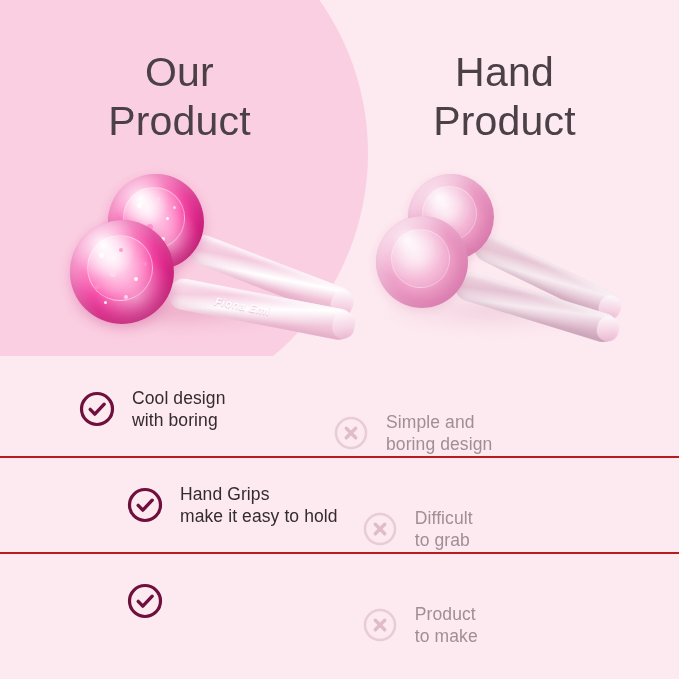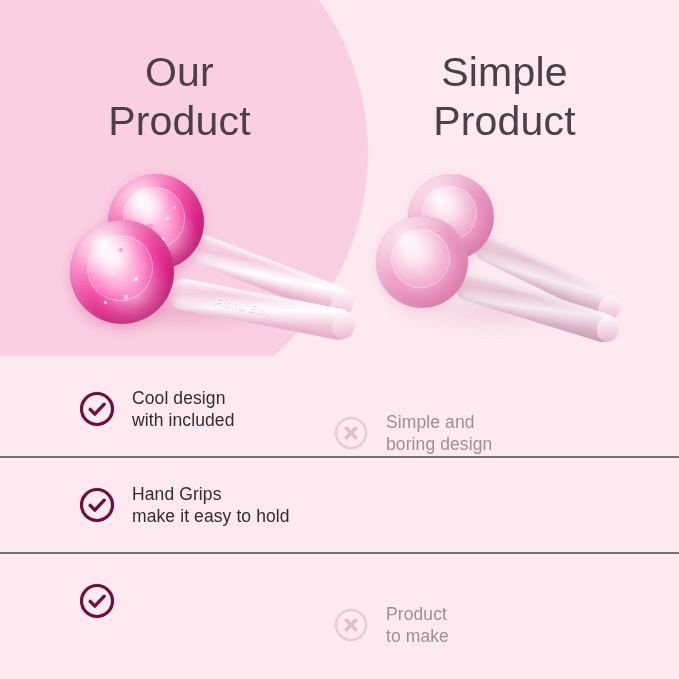--- a/index.html
+++ b/index.html
@@ -248,21 +248,21 @@
     left: 0;
     top: 362px;
     width: 679px;
   }
   .cmp-row {
     position: relative;
     height: 94px;
     display: flex;
     align-items: center;
   }
-  .cmp-row + .cmp-row { border-top: 2px solid #737373; }
+  .cmp-row + .cmp-row { border-top: 2px solid #b91c1c; padding-left: 48px; }
 
   .cmp-col {
     display: flex;
     align-items: center;
     gap: 16px;
   }
   .cmp-col.left  { width: 310px; padding-left: 78px; box-sizing: border-box; }
   .cmp-col.right { width: 369px; padding-left: 22px; box-sizing: border-box; margin-top: 48px; }
 
   .icon-wrap {
@@ -291,21 +291,21 @@
   <div class="bg-base"></div>
   <div class="bg-circle"></div>
   <div class="bg-bottom"></div>
 
   <div class="headers">
     <div class="head-col left">
       <span class="head-line">Our</span>
       <span class="head-line">Product</span>
     </div>
     <div class="head-col right">
-      <span class="head-line">Simple</span>
+      <span class="head-line">Hand</span>
       <span class="head-line">Product</span>
     </div>
   </div>
 
   <div class="product-zone">
 
     <div class="prod our-prod">
       <div class="ourshadow"></div>
 
       <div class="handle h-our-a">
@@ -366,21 +366,21 @@
     <div class="cmp-row">
       <div class="cmp-col left">
         <span class="icon-wrap">
           <svg viewBox="0 0 38 38" xmlns="http://www.w3.org/2000/svg">
             <circle cx="19" cy="19" r="15.5" fill="none" stroke="#6e0f3c" stroke-width="3.2"></circle>
             <path d="M12.2 19.4 L16.8 24.1 L26.2 14.2" fill="none" stroke="#6e0f3c" stroke-width="3.4" stroke-linecap="round" stroke-linejoin="round"></path>
           </svg>
         </span>
         <span class="cmp-text">
           <span class="l">Cool design</span>
-          <span class="l">with included</span>
+          <span class="l">with boring</span>
         </span>
       </div>
       <div class="cmp-col right">
         <span class="icon-wrap">
           <svg viewBox="0 0 38 38" xmlns="http://www.w3.org/2000/svg">
             <circle cx="19" cy="19" r="15" fill="none" stroke="#e8cdd7" stroke-width="2.6"></circle>
             <path d="M14.3 14.3 L23.7 23.7 M23.7 14.3 L14.3 23.7" fill="none" stroke="#e0bcca" stroke-width="3.4" stroke-linecap="round"></path>
           </svg>
         </span>
         <span class="cmp-text">
@@ -396,20 +396,32 @@
           <svg viewBox="0 0 38 38" xmlns="http://www.w3.org/2000/svg">
             <circle cx="19" cy="19" r="15.5" fill="none" stroke="#6e0f3c" stroke-width="3.2"></circle>
             <path d="M12.2 19.4 L16.8 24.1 L26.2 14.2" fill="none" stroke="#6e0f3c" stroke-width="3.4" stroke-linecap="round" stroke-linejoin="round"></path>
           </svg>
         </span>
         <span class="cmp-text">
           <span class="l">Hand Grips</span>
           <span class="l">make it easy to hold</span>
         </span>
       </div>
+      <div class="cmp-col right">
+        <span class="icon-wrap">
+          <svg viewBox="0 0 38 38" xmlns="http://www.w3.org/2000/svg">
+            <circle cx="19" cy="19" r="15" fill="none" stroke="#e8cdd7" stroke-width="2.6"></circle>
+            <path d="M14.3 14.3 L23.7 23.7 M23.7 14.3 L14.3 23.7" fill="none" stroke="#e0bcca" stroke-width="3.4" stroke-linecap="round"></path>
+          </svg>
+        </span>
+        <span class="cmp-text">
+          <span class="l">Difficult</span>
+          <span class="l">to grab</span>
+        </span>
+      </div>
     </div>
 
     <div class="cmp-row">
       <div class="cmp-col left">
         <span class="icon-wrap">
           <svg viewBox="0 0 38 38" xmlns="http://www.w3.org/2000/svg">
             <circle cx="19" cy="19" r="15.5" fill="none" stroke="#6e0f3c" stroke-width="3.2"></circle>
             <path d="M12.2 19.4 L16.8 24.1 L26.2 14.2" fill="none" stroke="#6e0f3c" stroke-width="3.4" stroke-linecap="round" stroke-linejoin="round"></path>
           </svg>
         </span>

